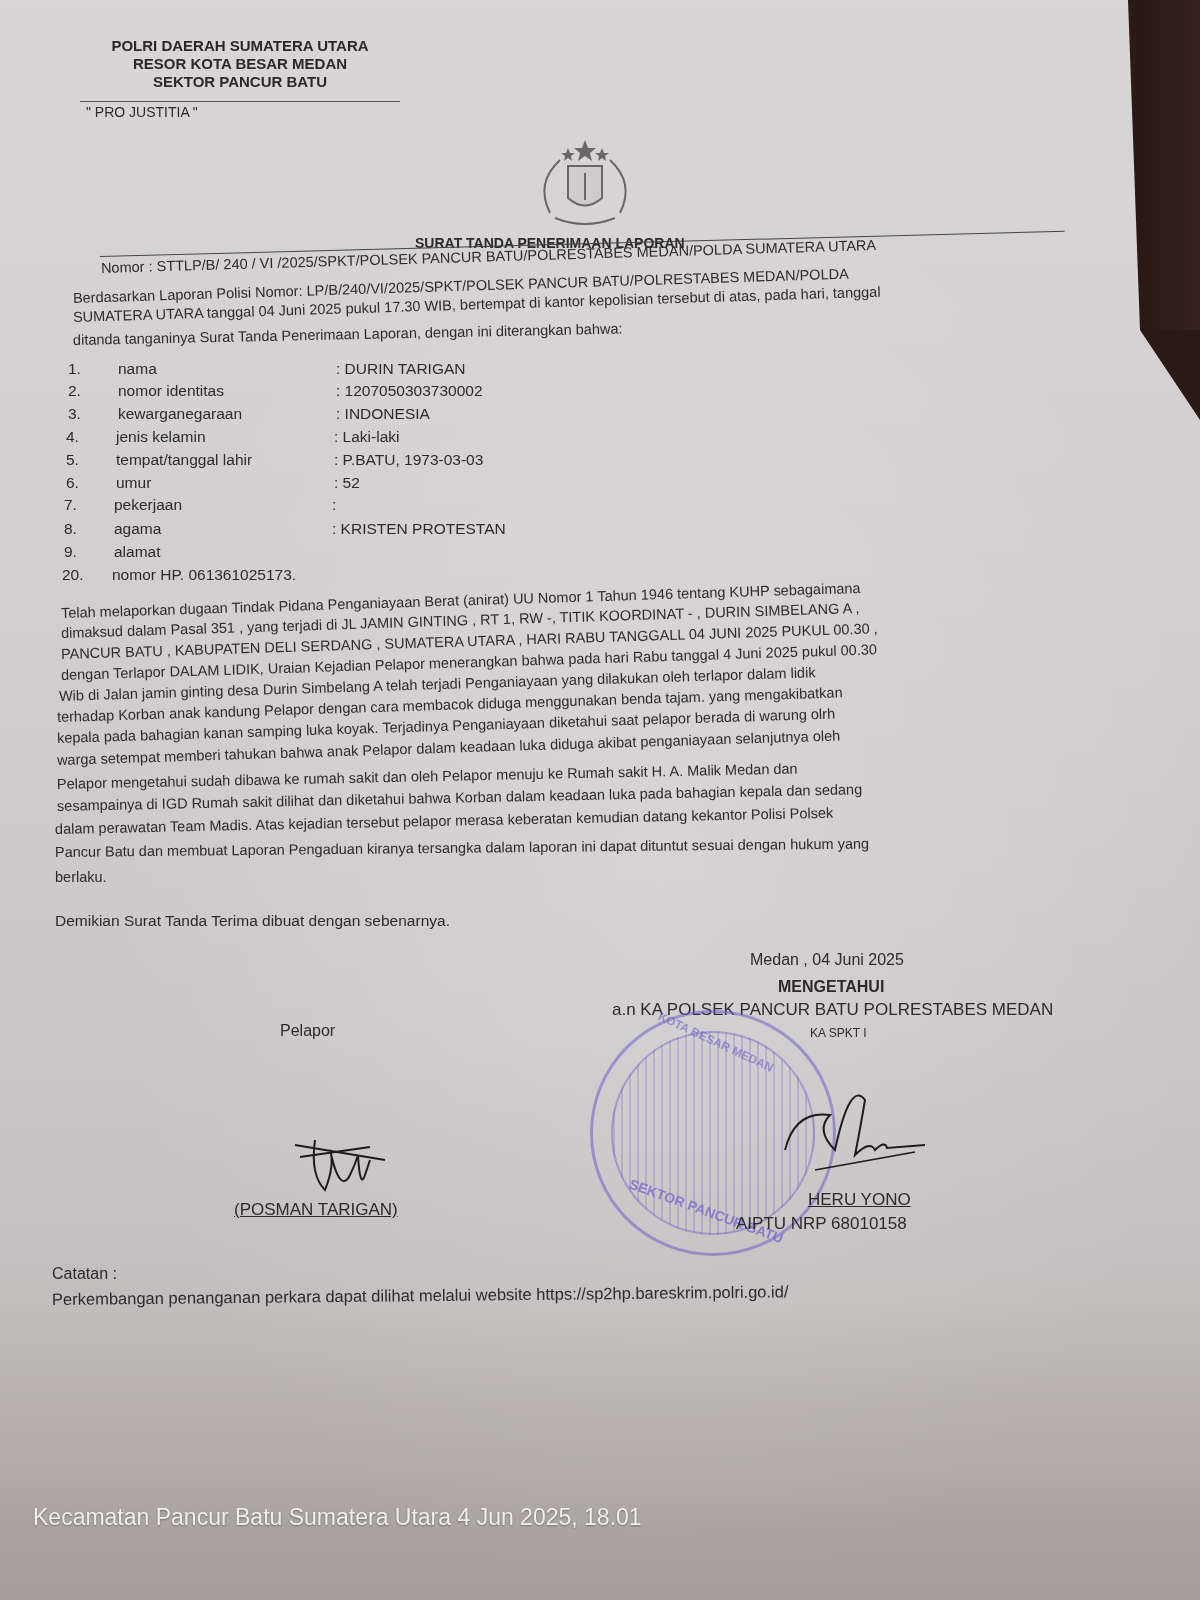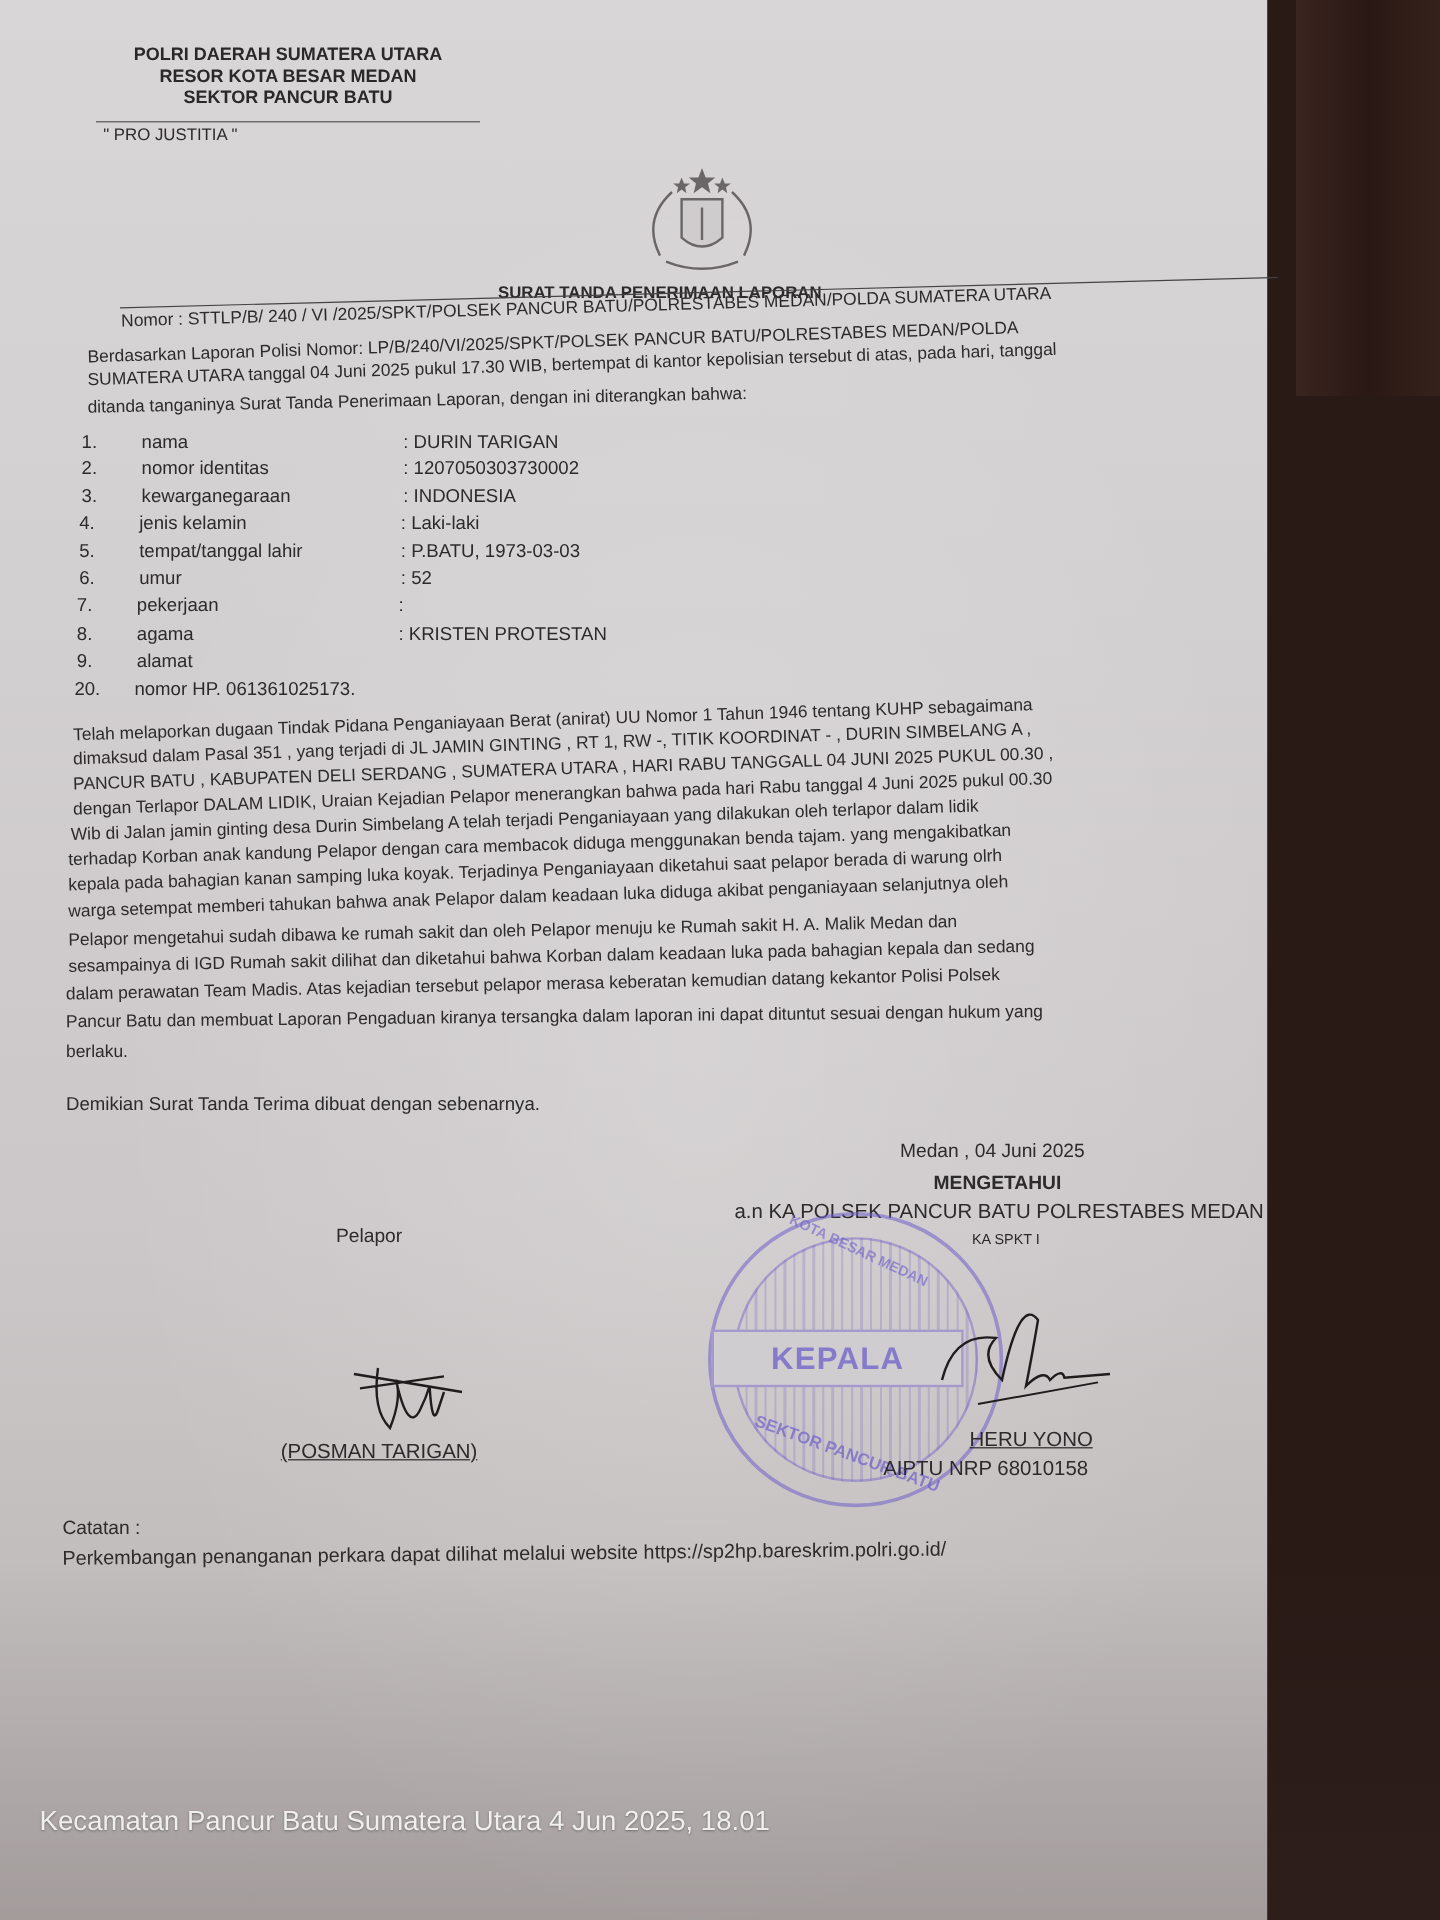--- a/index.html
+++ b/index.html
@@ -7,21 +7,21 @@
     width:1200px; height:1600px; overflow:hidden; position:relative;
     background:#2a1a16;
     font-family:"Liberation Sans", sans-serif;
     color:#2c2a2b;
   }
   .wood {
     position:absolute; right:0; top:0; width:120px; height:330px;
     background:linear-gradient(90deg,#3a2520 0%,#2a1814 50%,#35221c 100%);
   }
   .paper {
-    position:absolute; left:0; top:0; width:1056px; height:1600px;
+    position:absolute; left:0; top:0; width:1200px; height:1600px;
     background:
       radial-gradient(ellipse at 55% 55%, rgba(255,255,255,0.18), rgba(0,0,0,0) 60%),
       linear-gradient(180deg,#d9d6d7 0%,#d2cfd0 35%,#cbc7c8 65%,#b9b3b2 100%);
     clip-path:polygon(0 0, 1128px 0, 1140px 330px, 1200px 420px, 1200px 1600px, 0 1600px);
   }
   .abs { position:absolute; white-space:nowrap; }
   .hdr { font-weight:bold; font-size:15px; text-align:center; line-height:18px; color:#2a2829; }
   .hdr-line { position:absolute; left:80px; top:101px; width:320px; height:1px; background:#555; }
   .pj { font-size:14px; }
   .title { font-weight:bold; font-size:14px; }
@@ -169,21 +169,20 @@
   <div class="abs para" style="left:55px; top:911px; font-size:15.5px;">Demikian Surat Tanda Terima dibuat dengan sebenarnya.</div>
 
   <div class="abs para" style="left:750px; top:950px; font-size:16px;">Medan , 04 Juni 2025</div>
   <div class="abs para" style="left:280px; top:985px; font-size:16px;margin-top:36px;">Pelapor</div>
   <div class="abs para" style="left:778px; top:977px; font-size:16px; font-weight:bold;">MENGETAHUI</div>
   <div class="abs para" style="left:612px; top:1000px; font-size:17px;">a.n KA POLSEK PANCUR BATU POLRESTABES MEDAN</div>
   <div class="abs para" style="left:810px; top:1024px; font-size:12px;">KA SPKT I</div>
 
   <div class="stamp">
     <div class="inner"></div>
-    <div class="band">KEPALA</div>
     <div class="arc-top">KOTA BESAR MEDAN</div>
     <div class="arc-bot">SEKTOR PANCUR BATU</div>
   </div>
 
   <div class="abs" style="left:775px; top:1090px;">
     <svg width="160" height="90" viewBox="0 0 160 90">
       <path d="M10 60 Q20 20 55 25 Q40 40 60 60 Q75 -10 90 10 Q85 40 80 65 Q95 50 100 60 Q110 50 112 58 L150 55" fill="none" stroke="#1e1c1d" stroke-width="2"></path>
       <path d="M40 80 L140 62" fill="none" stroke="#1e1c1d" stroke-width="1.6"></path>
     </svg>
   </div>

